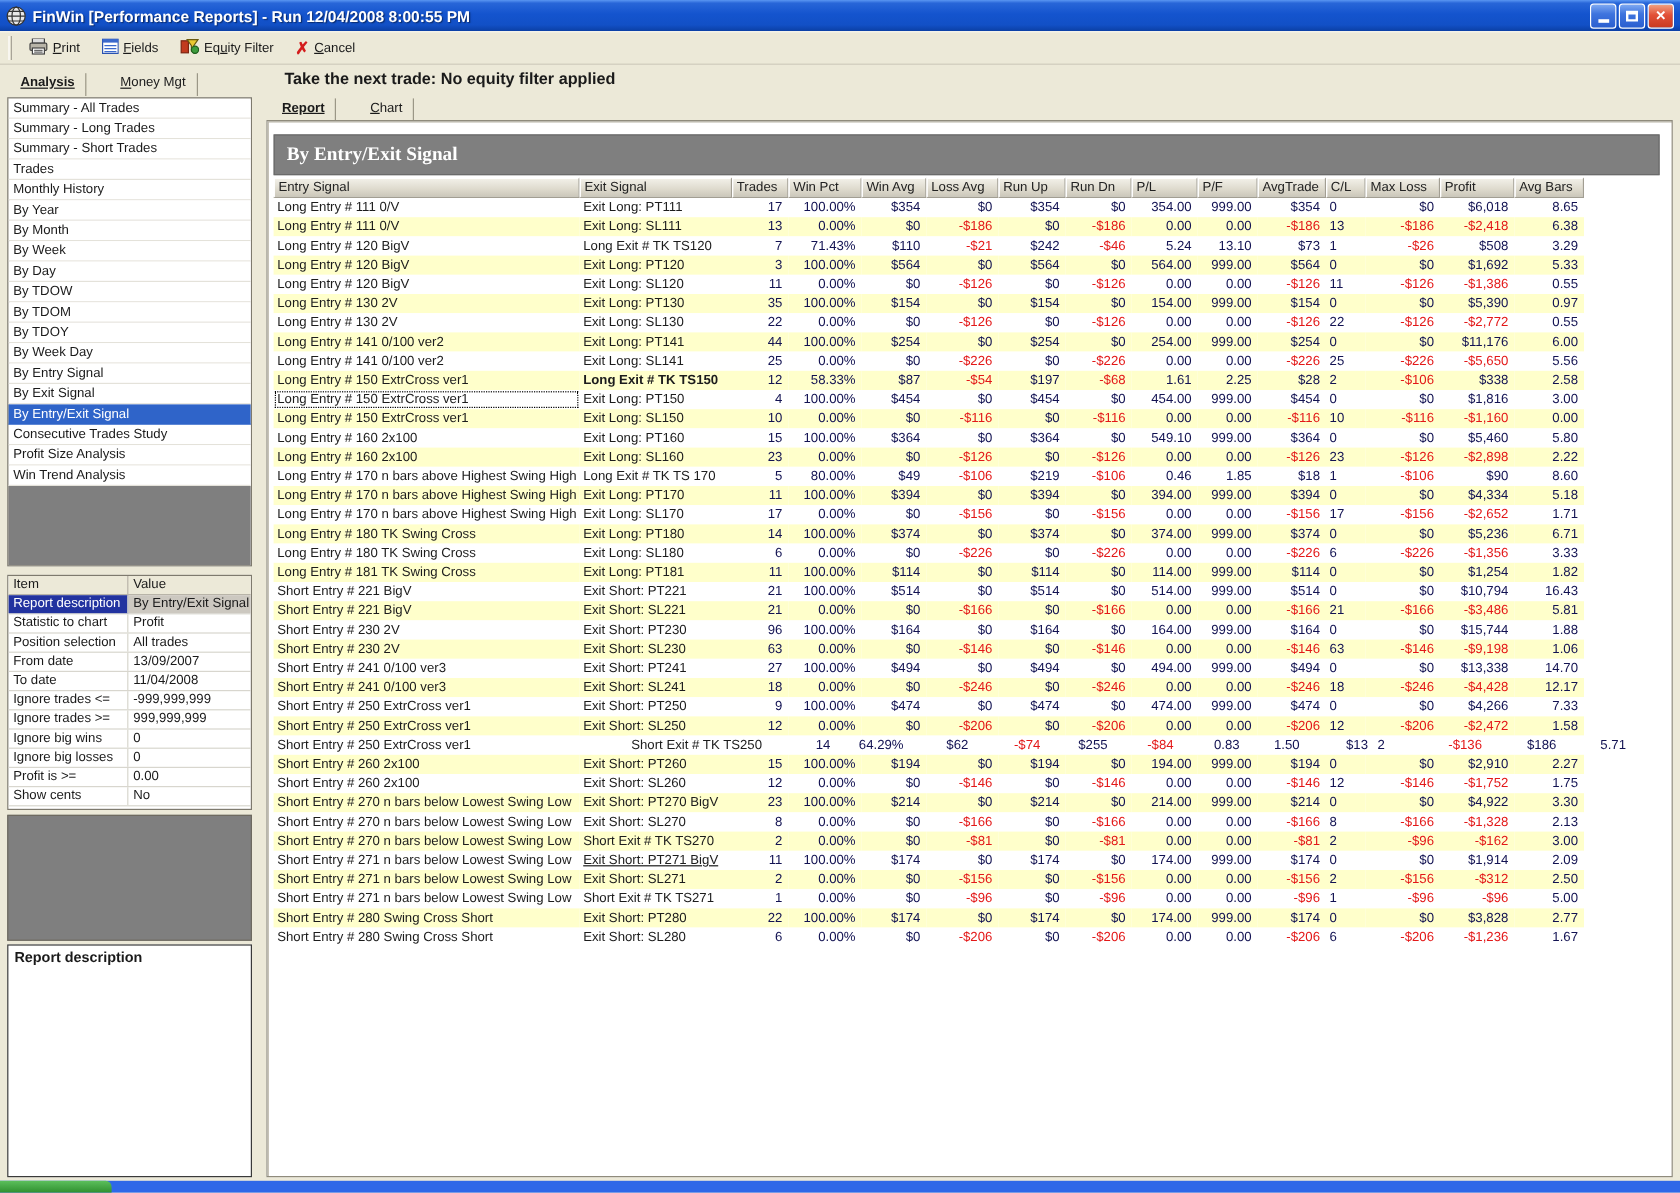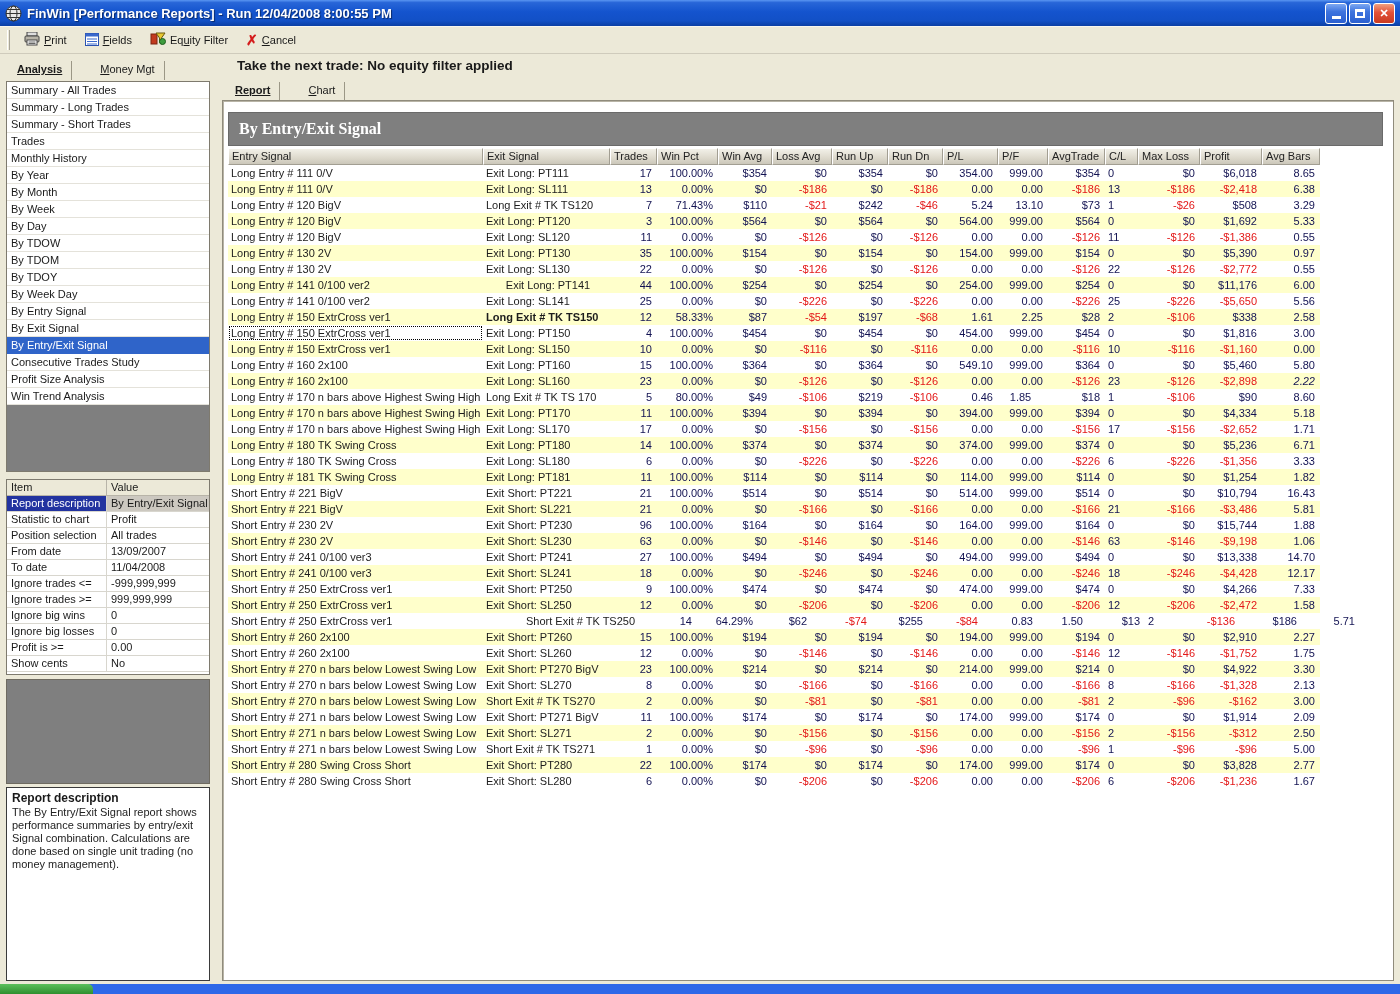--- a/index.html
+++ b/index.html
@@ -288,21 +288,20 @@
           <div class="param-item">Show cents</div>
           <div class="param-value">No</div>
         </div>
       </div>
   </div>
 
   <div class="grayfill2"></div>
 
   <div class="descbox">
     <div class="desc-title">Report description</div>
-    <div class="desc-body">The By Entry/Exit Signal report shows performance summaries by entry/exit Signal combination.   Calculations are done based on single unit trading (no money management).</div>
   </div>
 
   <div class="main-caption">Take the next trade: No equity filter applied</div>
 
   <div class="tabs right-tabs">
     <div class="tab active"><span class="hk-label">Report</span></div>
     <div class="tab"><span class="hk-label"><u>C</u>hart</span></div>
   </div>
 
   <div class="main-panel">
@@ -440,21 +439,21 @@
             <div class="td c8 num" style="width: 55px;">0.00</div>
             <div class="td c9 num" style="width: 50px;">0.00</div>
             <div class="td c10 num neg" style="width: 57px;">-$126</div>
             <div class="td c11 cl" style="width: 33px;">22</div>
             <div class="td c12 num neg" style="width: 62px;">-$126</div>
             <div class="td c13 num neg" style="width: 62px;">-$2,772</div>
             <div class="td c14 num" style="width: 58px;">0.55</div>
           </div>
           <div class="tr yellow">
             <div class="td c0" style="width: 255px;">Long Entry # 141 0/100 ver2</div>
-            <div class="td c1" style="width: 127px; text-align: center;">Exit Long: PT141</div>
+            <div class="td c1" style="width: 127px;">Exit Long: PT141</div>
             <div class="td c2 num" style="width: 47px;">44</div>
             <div class="td c3 num" style="width: 61px;">100.00%</div>
             <div class="td c4 num" style="width: 54px;">$254</div>
             <div class="td c5 num" style="width: 60px;">$0</div>
             <div class="td c6 num" style="width: 56px;">$254</div>
             <div class="td c7 num" style="width: 55px;">$0</div>
             <div class="td c8 num" style="width: 55px;">254.00</div>
             <div class="td c9 num" style="width: 50px;">999.00</div>
             <div class="td c10 num" style="width: 57px;">$254</div>
             <div class="td c11 cl" style="width: 33px;">0</div>
@@ -555,33 +554,33 @@
             <div class="td c4 num" style="width: 54px;">$0</div>
             <div class="td c5 num neg" style="width: 60px;">-$126</div>
             <div class="td c6 num" style="width: 56px;">$0</div>
             <div class="td c7 num neg" style="width: 55px;">-$126</div>
             <div class="td c8 num" style="width: 55px;">0.00</div>
             <div class="td c9 num" style="width: 50px;">0.00</div>
             <div class="td c10 num neg" style="width: 57px;">-$126</div>
             <div class="td c11 cl" style="width: 33px;">23</div>
             <div class="td c12 num neg" style="width: 62px;">-$126</div>
             <div class="td c13 num neg" style="width: 62px;">-$2,898</div>
-            <div class="td c14 num" style="width: 58px; font-style: italic;">2.22</div>
+            <div class="td c14 num" style="width: 58px;">2.22</div>
           </div>
           <div class="tr white">
             <div class="td c0" style="width: 255px;">Long Entry # 170 n bars above Highest Swing High</div>
             <div class="td c1" style="width: 127px;">Long Exit # TK TS 170</div>
             <div class="td c2 num" style="width: 47px;">5</div>
             <div class="td c3 num" style="width: 61px;">80.00%</div>
             <div class="td c4 num" style="width: 54px;">$49</div>
             <div class="td c5 num neg" style="width: 60px;">-$106</div>
             <div class="td c6 num" style="width: 56px;">$219</div>
             <div class="td c7 num neg" style="width: 55px;">-$106</div>
             <div class="td c8 num" style="width: 55px;">0.46</div>
-            <div class="td c9 num" style="width: 50px; text-align: center;">1.85</div>
+            <div class="td c9 num" style="width: 50px;">1.85</div>
             <div class="td c10 num" style="width: 57px;">$18</div>
             <div class="td c11 cl" style="width: 33px;">1</div>
             <div class="td c12 num neg" style="width: 62px;">-$106</div>
             <div class="td c13 num" style="width: 62px;">$90</div>
             <div class="td c14 num" style="width: 58px;">8.60</div>
           </div>
           <div class="tr yellow">
             <div class="td c0" style="width: 255px;">Long Entry # 170 n bars above Highest Swing High</div>
             <div class="td c1" style="width: 127px;">Exit Long: PT170</div>
             <div class="td c2 num" style="width: 47px;">11</div>
@@ -899,21 +898,21 @@
             <div class="td c8 num" style="width: 55px;">0.00</div>
             <div class="td c9 num" style="width: 50px;">0.00</div>
             <div class="td c10 num neg" style="width: 57px;">-$81</div>
             <div class="td c11 cl" style="width: 33px;">2</div>
             <div class="td c12 num neg" style="width: 62px;">-$96</div>
             <div class="td c13 num neg" style="width: 62px;">-$162</div>
             <div class="td c14 num" style="width: 58px;">3.00</div>
           </div>
           <div class="tr white">
             <div class="td c0" style="width: 255px;">Short Entry # 271 n bars below Lowest Swing Low</div>
-            <div class="td c1" style="width: 127px;">Exit Short: PT271 BigV</div>
+            <div class="td c1" style="width: 127px; text-decoration: underline;">Exit Short: PT271 BigV</div>
             <div class="td c2 num" style="width: 47px;">11</div>
             <div class="td c3 num" style="width: 61px;">100.00%</div>
             <div class="td c4 num" style="width: 54px;">$174</div>
             <div class="td c5 num" style="width: 60px;">$0</div>
             <div class="td c6 num" style="width: 56px;">$174</div>
             <div class="td c7 num" style="width: 55px;">$0</div>
             <div class="td c8 num" style="width: 55px;">174.00</div>
             <div class="td c9 num" style="width: 50px;">999.00</div>
             <div class="td c10 num" style="width: 57px;">$174</div>
             <div class="td c11 cl" style="width: 33px;">0</div>

